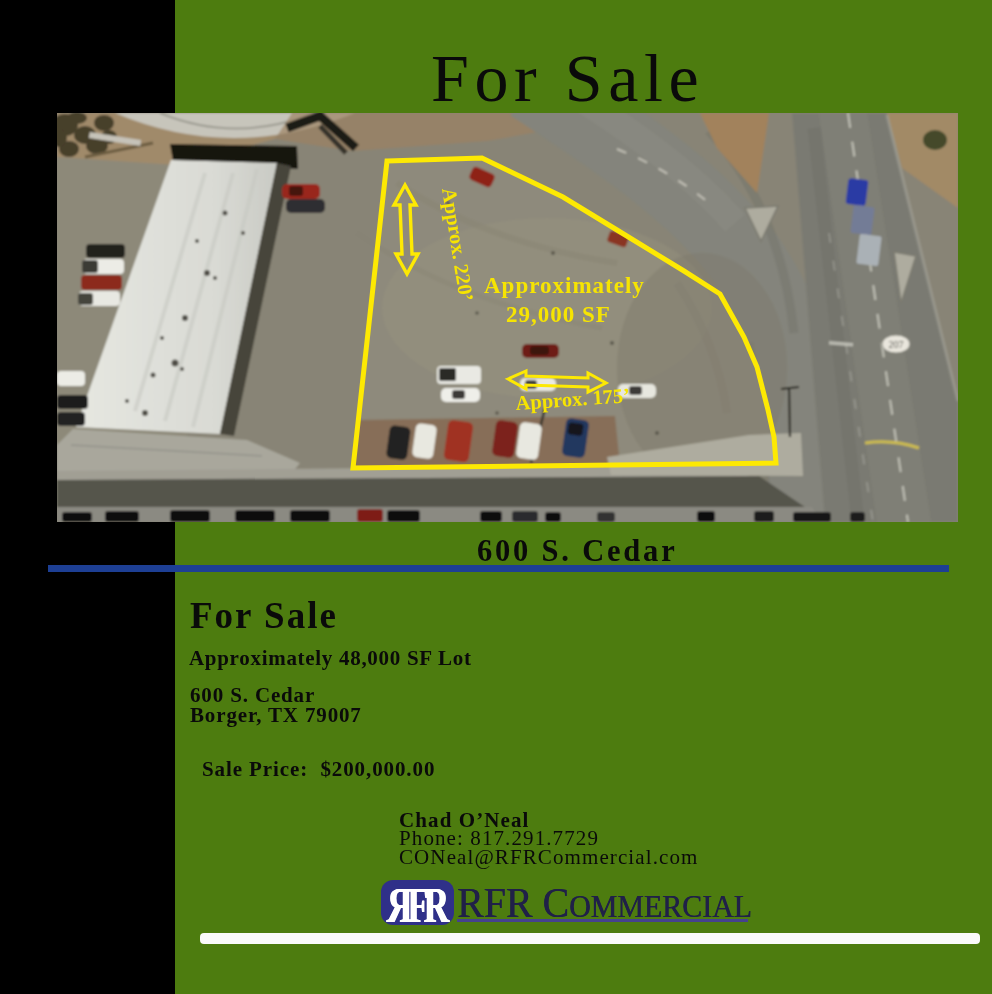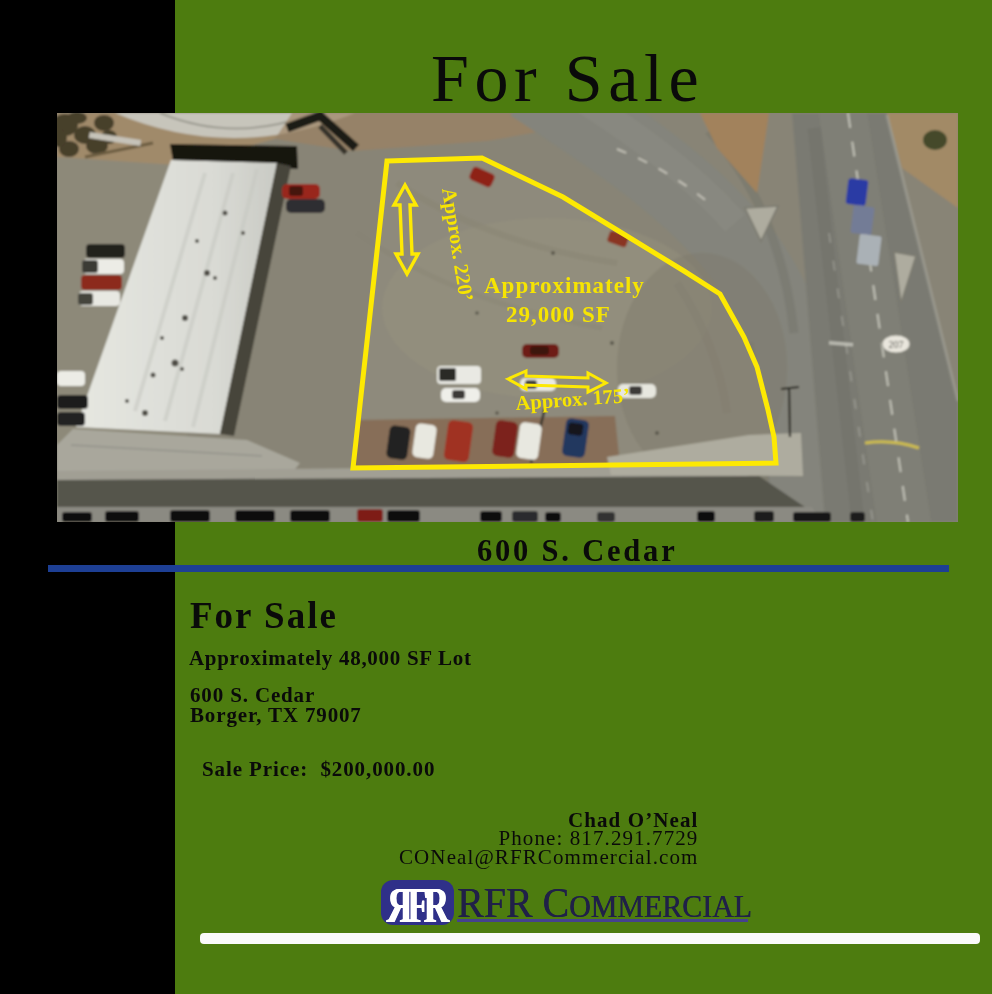--- a/index.html
+++ b/index.html
@@ -260,21 +260,21 @@
 <div class="abs" style="left:48px;top:565px;width:901px;height:7px;background:#1d3f94;"></div>
 
 <div class="abs" style="left:190px;top:594px;font-size:37px;font-weight:bold;letter-spacing:2px;color:#0a0a0a;">For Sale</div>
 
 <div class="abs" style="left:189px;top:646px;font-size:21px;font-weight:bold;letter-spacing:0.7px;color:#0a0a0a;">Approximately 48,000 SF Lot</div>
 
 <div class="abs" style="left:190px;top:686px;font-size:21px;font-weight:bold;letter-spacing:0.85px;line-height:19.5px;color:#0a0a0a;">600 S. Cedar<br>Borger, TX 79007</div>
 
 <div class="abs" style="left:190px;top:757px;font-size:21px;font-weight:bold;letter-spacing:0.9px;color:#0a0a0a;margin-left:12px;">Sale&nbsp;Price:&nbsp;&nbsp;$200,000.00</div>
 
-<div class="abs" style="left:399px;top:810.5px;font-size:21px;line-height:18.7px;letter-spacing:1.1px;color:#0a0a0a;text-align:right;">
+<div class="abs" style="left:399px;top:810.5px;font-size:21px;line-height:18.7px;letter-spacing:1.1px;color:#0a0a0a;">
 <span style="font-weight:bold;letter-spacing:1.1px;">Chad O’Neal</span><br>Phone: 817.291.7729<br>CONeal@RFRCommercial.com</div>
 
 <div class="abs" style="left:381px;top:880px;width:73px;height:45px;background:#2f3089;border-radius:12px;"></div>
 
 <div class="abs" style="left:387px;top:876px;color:#fff;font-size:50px;font-weight:bold;white-space:nowrap;transform:scaleX(0.70);transform-origin:0 0;text-shadow:0.7px 0 0 #fff,-0.7px 0 0 #fff;">
 <span style="display:inline-block;transform:scaleX(-1);">R</span><span style="display:inline-block;margin-left:-7px;">F</span><span style="display:inline-block;margin-left:-7px;">R</span></div>
 
 <div class="abs" style="left:457px;top:879px;color:#202048;font-size:42px;white-space:nowrap;text-shadow:0.4px 0 0 #202048;transform:scaleX(0.95);transform-origin:0 0;">RFR C<span style="font-size:31.5px;">OMMERCIAL</span></div>
 
 <div class="abs" style="left:200px;top:933px;width:780px;height:11px;background:#fafafa;border-radius:4px;"></div>

